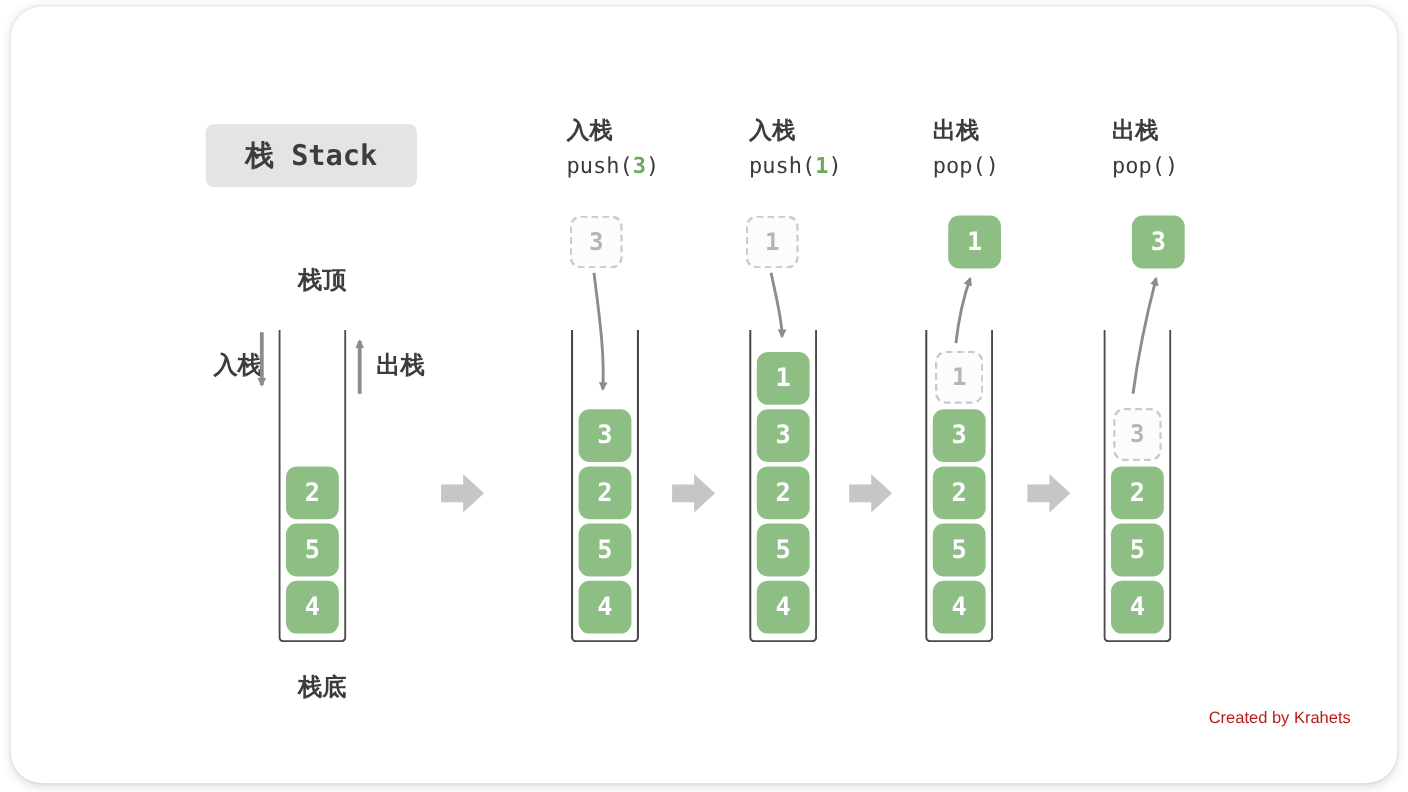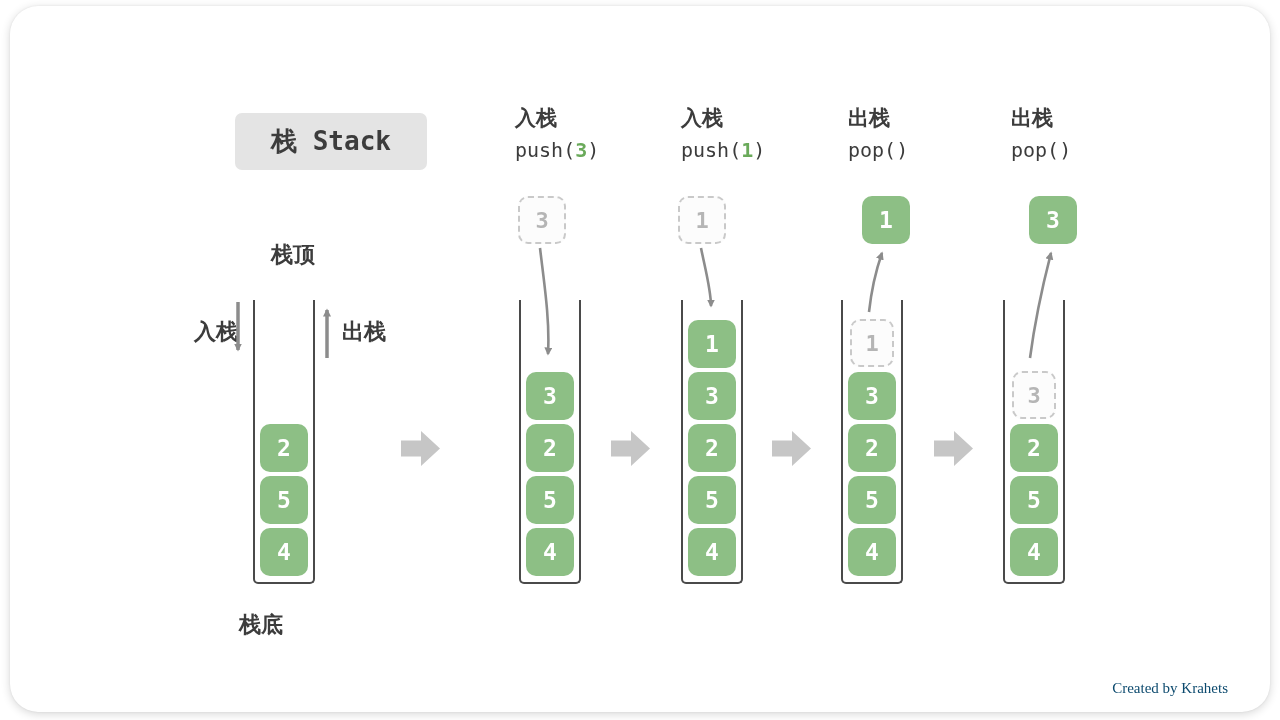--- a/index.html
+++ b/index.html
@@ -4,21 +4,21 @@
 <style>
   html,body{margin:0;padding:0;background:#fff;width:1280px;height:720px;overflow:hidden;
             font-family:"Liberation Sans","DejaVu Sans",sans-serif;}
   #card{position:absolute;left:10px;top:6px;width:1260px;height:706px;background:#fff;
         border-radius:28px;box-shadow:0 2px 10px rgba(0,0,0,.16), 0 0 2px rgba(0,0,0,.08);}
   .abs{position:absolute;}
 
   
   #title-box{left:177px;top:107px;width:192px;height:57px;background:#e4e4e4;border-radius:7px;
              display:flex;align-items:center;justify-content:center;color:#3c3c3c;
-             font-size:26px;font-weight:bold;font-family:"DejaVu Sans Mono","Liberation Mono",monospace;margin-left:48px;}
+             font-size:26px;font-weight:bold;font-family:"DejaVu Sans Mono","Liberation Mono",monospace;}
 
   
   .op{top:98px;color:#3c3c3c;}
   .op .kind{display:block;font-size:21px;font-weight:600;height:34px;color:#3c3c3c;}
   .op .code{font-family:"DejaVu Sans Mono","Liberation Mono",monospace;font-size:20px;font-weight:500;margin-top:40px;}
   .op .arg{color:#6aaa5a;font-weight:bold;}
 
   
   .side-label{font-size:22px;font-weight:bold;color:#3c3c3c;}
 
@@ -32,22 +32,22 @@
         display:flex;align-items:center;justify-content:center;
         font-family:"DejaVu Sans Mono","Liberation Mono",monospace;font-size:23px;font-weight:bold;}
   .ghost{box-sizing:border-box;background:#fcfcfc;border:2px dashed #c9c9c9;border-radius:10px;
          color:#b5b5b5;display:flex;align-items:center;justify-content:center;
          font-family:"DejaVu Sans Mono","Liberation Mono",monospace;font-size:22px;font-weight:bold;}
   .ghost.floating{width:48px;height:48px;}
   .ghost.inset{width:44px;height:48px;}
 
   #arrow-layer{left:0;top:0;width:1280px;height:720px;pointer-events:none;}
 
-  #watermark{right:42px;top:674px;color:#0c4a6e;font-size:15px;
-             font-family:Liberation Serif, serif;}
+  #watermark{right:42px;top:638px;color:#b91c1c;font-size:15px;
+             font-family:Liberation Sans, sans-serif;}
 </style>
 </head>
 <body>
 
 <div id="card">
 
   <div class="abs" id="title-box">
     <span>栈 Stack</span>
   </div>
 
@@ -62,21 +62,21 @@
   <div class="abs op" style="left:838px;">
     <span class="kind">出栈</span>
     <span class="code"><span>pop()</span></span>
   </div>
   <div class="abs op" style="left:1001px;">
     <span class="kind">出栈</span>
     <span class="code"><span>pop()</span></span>
   </div>
 
   <div class="abs side-label" style="left:243px;top:234px;width:62px;text-align:right;">栈顶</div>
-  <div class="abs side-label" style="left:229px;top:604px;width:62px;text-align:left;">栈底</div>
+  <div class="abs side-label" style="left:243px;top:604px;width:62px;text-align:right;">栈底</div>
   <div class="abs side-label" style="left:184px;top:311px;">入栈</div>
   <div class="abs side-label" style="left:332px;top:311px;">出栈</div>
 
   <div class="abs container" style="left:243px;"></div>
   <div class="abs container" style="left:509px;"></div>
   <div class="abs container" style="left:671px;"></div>
   <div class="abs container" style="left:831px;"></div>
   <div class="abs container" style="left:993px;"></div>
 
   <div class="abs cell" style="left:250px;top:418px;">2</div>

